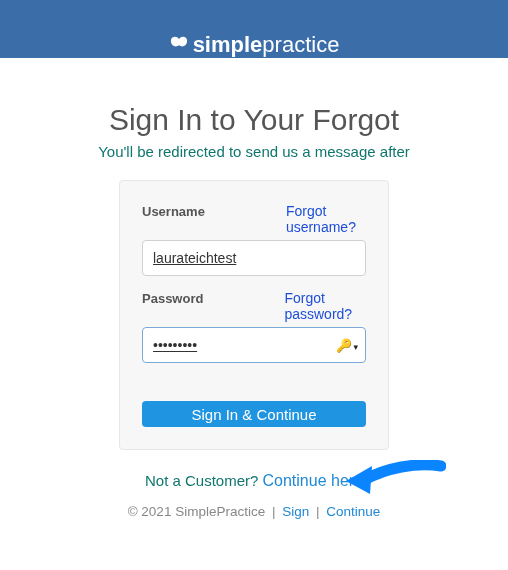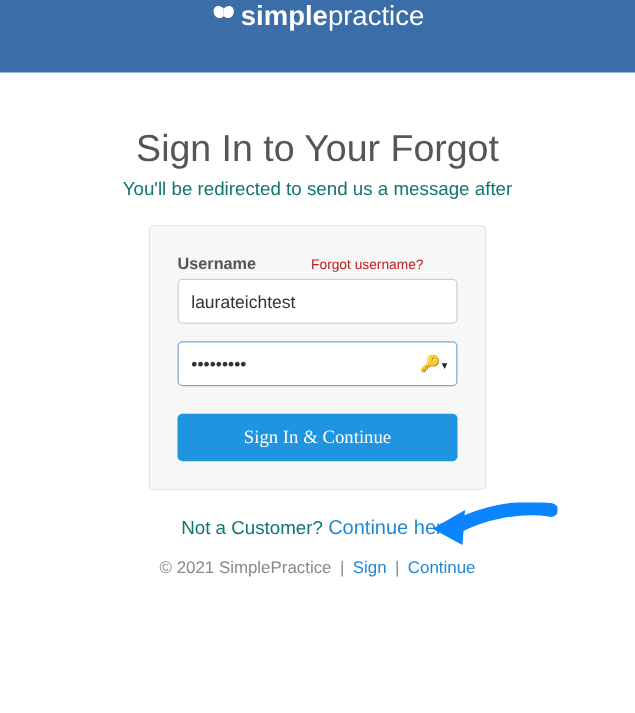--- a/index.html
+++ b/index.html
@@ -9,21 +9,21 @@
     background: #fff;
     color: #333;
     width: 508px;
     height: 570px;
     overflow: hidden;
   }
   .top-banner {
     background: #3b6da8;
     height: 58px;
     display: flex;
-    align-items: flex-start;
+    align-items: flex-end;
     justify-content: center;
     color: #fff;
   }
   .logo {
     display: flex;
     align-items: center;
     gap: 4px;
   }
   .logo-icon {
     font-size: 18px;
@@ -59,42 +59,44 @@
     border-radius: 4px;
     padding: 22px;
     text-align: left;
   }
   .field-group { margin-bottom: 14px; }
   .label-row {
     display: flex;
     justify-content: flex-start;
     align-items: baseline;
     margin-bottom: 5px;
+    gap: 37px;
   }
   .label {
     color: #555;
     font-size: 13px;
     font-weight: 600;
   }
   .forgot-link {
-    color: #b91c1c;
-    font-size: 11px;
+    color: #1d4ed8;
+    font-size: 14px;
     cursor: pointer;
     padding-left: 44px;
   }
   .text-input {
     width: 100%;
     height: 36px;
     border: 1px solid #d0d0d0;
     border-radius: 4px;
     padding: 16px 10px;
     font-size: 14px;
     color: #333;
     outline: none;
     background: #fff;
+    text-decoration: underline;
   }
   .password-wrap {
     position: relative;
   }
   .password-wrap .text-input {
     padding-right: 40px;
     border-color: #7aa9d8;
   }
   .key-glyph {
     position: absolute;
@@ -106,29 +108,28 @@
     pointer-events: none;
   }
   .key-caret {
     font-size: 9px;
     vertical-align: middle;
     margin-left: 1px;
   }
 
   .submit-btn {
     width: 100%;
-    height: 38px;
+    height: 26px;
     background: #1f94e0;
     color: #fff;
     border: none;
     border-radius: 4px;
     font-size: 15px;
     cursor: pointer;
-    margin-top: 8px;
-    font-family: Liberation Serif, serif;
+    margin-top: 24px;
   }
 
   .below-card {
     margin-top: 22px;
     position: relative;
   }
   .not-customer {
     color: #0f766e;
     font-size: 15px;
   }
@@ -176,20 +177,24 @@
 
     <div class="field-group">
       <div class="label-row">
         <span class="label">Username</span>
         <span class="forgot-link">Forgot username?</span>
       </div>
       <input type="text" class="text-input" value="laurateichtest" style="">
     </div>
 
     <div class="field-group">
+      <div class="label-row">
+        <span class="label">Password</span>
+        <span class="forgot-link">Forgot password?</span>
+      </div>
       <div class="password-wrap">
         <input type="text" class="text-input" value="•••••••••" style="">
         <span class="key-glyph">🔑<span class="key-caret">▾</span></span>
       </div>
     </div>
 
     <button class="submit-btn">Sign In &amp; Continue</button>
   </div>
 
   <div class="below-card">

